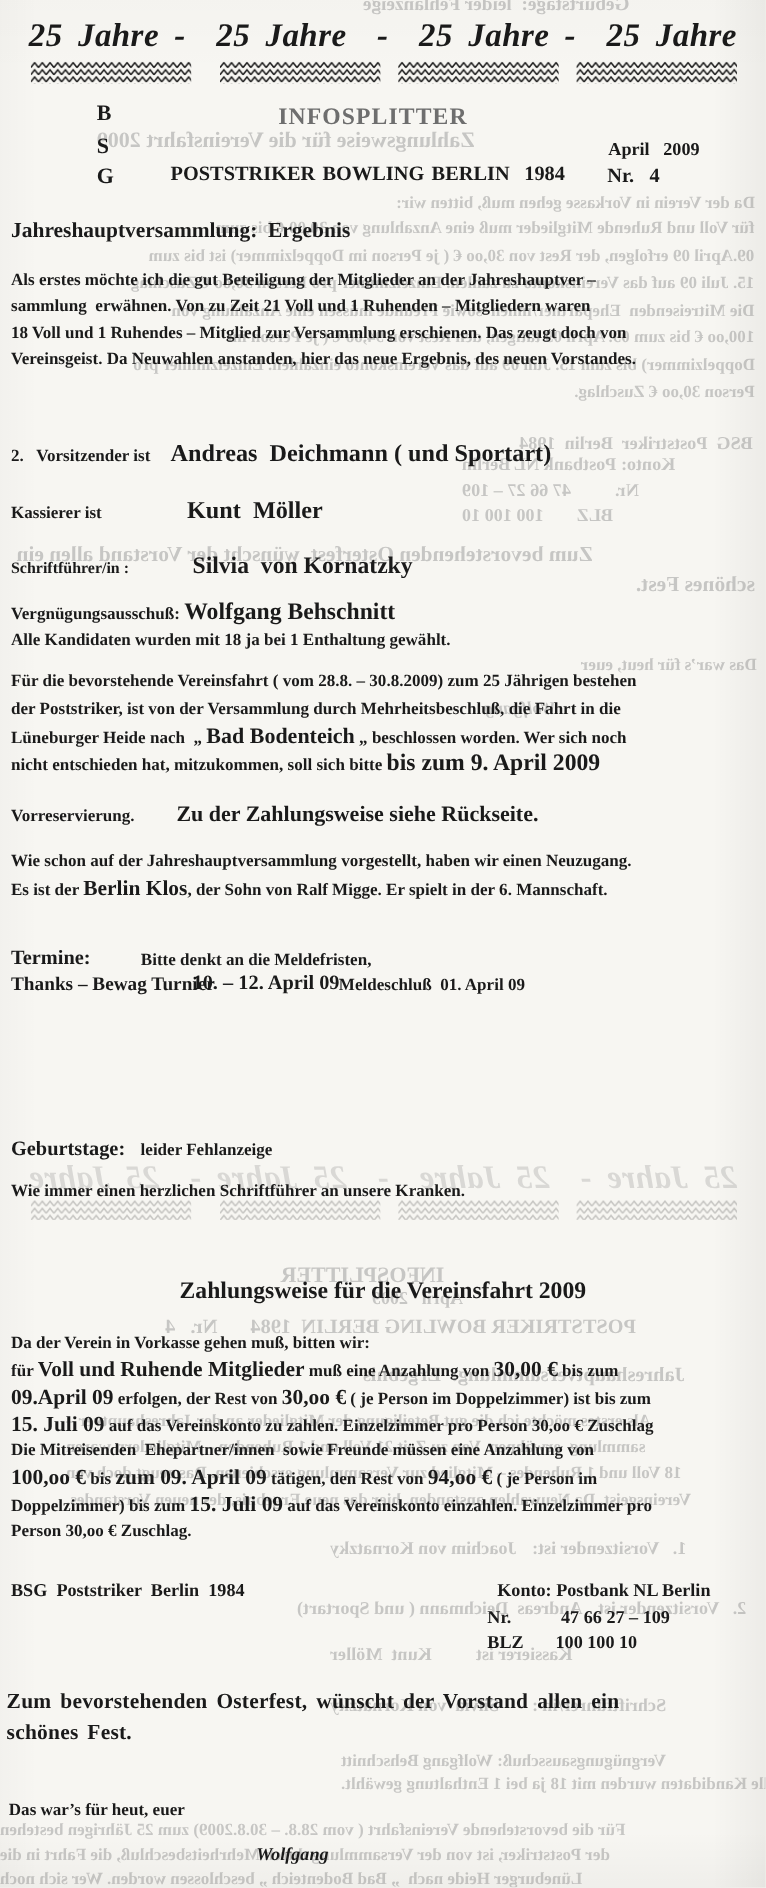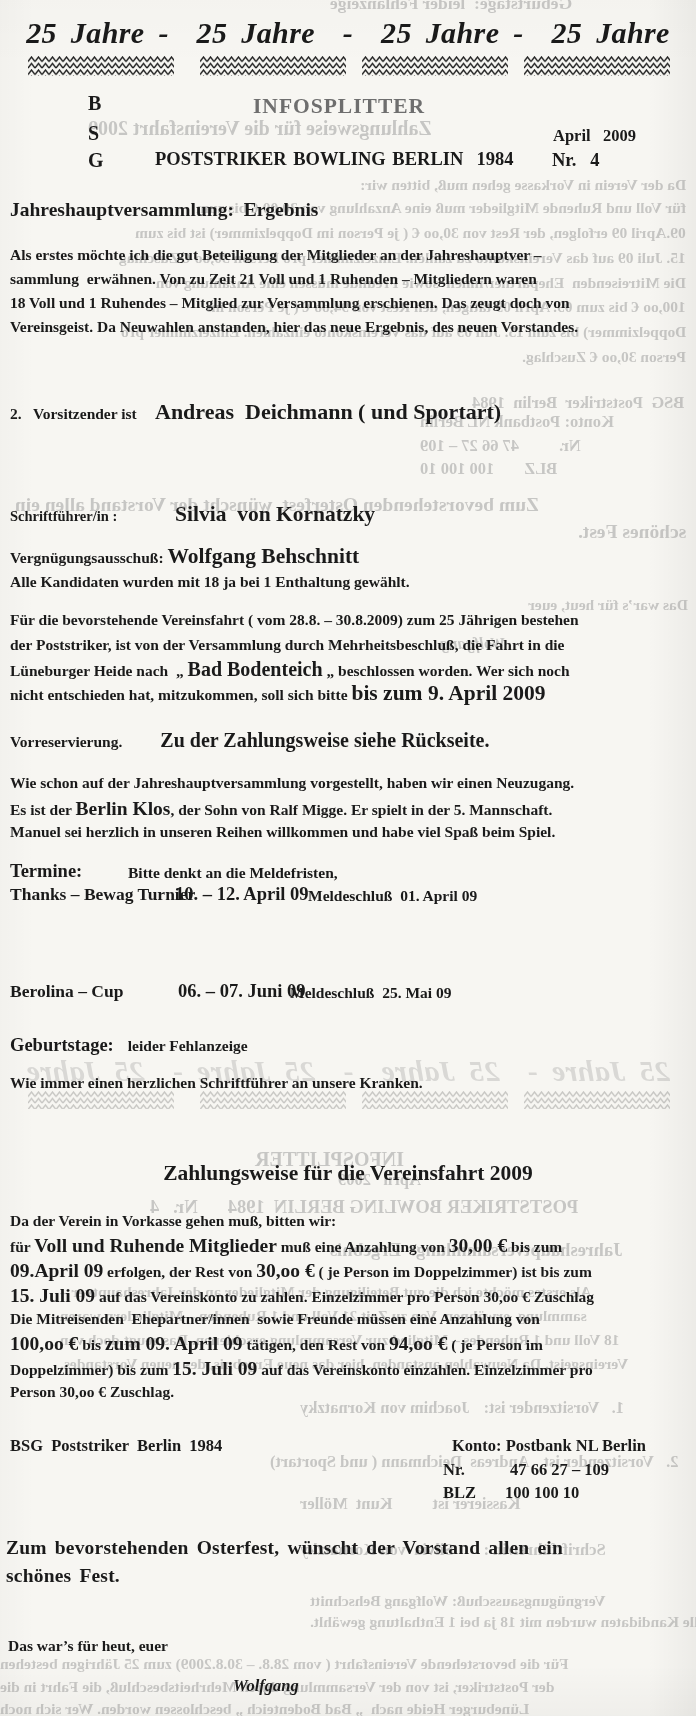--- a/index.html
+++ b/index.html
@@ -124,37 +124,36 @@
   <div class="line s18" style="top:149px;left:155px;word-spacing:2px">POSTSTRIKER BOWLING BERLIN  1984</div>
   <div class="line s18" style="top:150px;left:552px">Nr.   4</div>
 
   <div class="line s19" style="top:199px;left:10px">Jahreshauptversammlung:  Ergebnis</div>
   <div class="line s15" style="top:246px;left:10px">Als erstes möchte ich die gut Beteiligung der Mitglieder an der Jahreshauptver –</div>
   <div class="line s15" style="top:270px;left:10px">sammlung  erwähnen. Von zu Zeit 21 Voll und 1 Ruhenden – Mitgliedern waren</div>
   <div class="line s15" style="top:294px;left:10px">18 Voll und 1 Ruhendes – Mitglied zur Versammlung erschienen. Das zeugt doch von</div>
   <div class="line s15" style="top:318px;left:10px">Vereinsgeist. Da Neuwahlen anstanden, hier das neue Ergebnis, des neuen Vorstandes.</div>
 
   <div class="line" style="top:399px;left:10px"><span class="lbl s15" style="width:145px">2.   Vorsitzender ist</span><span class="s22">Andreas  Deichmann ( und Sportart)</span></div>
+  <div class="line" style="top:451px;left:10px"><span class="lbl s15" style="width:160px">Kassierer ist</span><span class="s22">Kunt  Möller</span></div>
   <div class="line" style="top:502px;left:10px"><span class="lbl s14" style="width:165px">Schriftführer/in :</span><span class="s21">Silvia  von Kornatzky</span></div>
   <div class="line" style="top:544px;left:10px"><span class="s15">Vergnügungsausschuß: </span><span class="s21">Wolfgang Behschnitt</span></div>
   <div class="line s15" style="top:573px;left:10px">Alle Kandidaten wurden mit 18 ja bei 1 Enthaltung gewählt.</div>
 
   <div class="line s15" style="top:611px;left:10px">Für die bevorstehende Vereinsfahrt ( vom 28.8. – 30.8.2009) zum 25 Jährigen bestehen</div>
   <div class="line s15" style="top:636px;left:10px">der Poststriker, ist von der Versammlung durch Mehrheitsbeschluß, die Fahrt in die</div>
   <div class="line s15" style="top:658px;left:10px"><span>Lüneburger Heide nach  „ </span><span class="s20">Bad Bodenteich</span><span> „ beschlossen worden. Wer sich noch</span></div>
   <div class="line s15" style="top:681px;left:10px"><span>nicht entschieden hat, mitzukommen, soll sich bitte </span><span class="xl">bis zum 9. April 2009</span></div>
   <div class="line s15" style="top:729px;left:10px"><span>Vorreservierung.</span><span class="s20" style="padding-left:38px">Zu der Zahlungsweise siehe Rückseite.</span></div>
 
   <div class="line s15" style="top:774px;left:10px">Wie schon auf der Jahreshauptversammlung vorgestellt, haben wir einen Neuzugang.</div>
-  <div class="line s15" style="top:798px;left:10px"><span>Es ist der </span><span class="lg">Berlin Klos</span><span>, der Sohn von Ralf Migge. Er spielt in der 5. Mannschaft.</span></div>
-  <div class="line s15" style="top:823px;left:10px">Manuel sei herzlich in unseren Reihen willkommen und habe viel Spaß beim Spiel.</div>
+  <div class="line s15" style="top:798px;left:10px"><span>Es ist der </span><span class="lg">Berlin Klos</span><span>, der Sohn von Ralf Migge. Er spielt in der 6. Mannschaft.</span></div>
 
   <div class="line" style="top:861px;left:10px;height:24px"><span class="s18">Termine:</span><span class="s15" style="position:absolute;left:118px;top:3px">Bitte denkt an die Meldefristen,</span></div>
   <div class="line" style="top:884px;left:10px;height:26px;width:680px"><span class="s17" style="position:absolute;left:0">Thanks – Bewag Turnier</span><span class="s18" style="position:absolute;left:165px">10. – 12. April 09</span><span class="s15" style="position:absolute;left:298px;top:3px">Meldeschluß  01. April 09</span></div>
-  <div class="line" style="top:981px;left:10px;height:26px;width:680px"><span class="s17" style="position:absolute;left:0">Berolina – Cup</span><span class="s18" style="position:absolute;left:168px">06. – 07. Juni 09</span><span class="s15" style="position:absolute;left:280px;top:3px">Meldeschluß  25. Mai 09</span></div>
 
   <div class="line" style="top:1035px;left:10px"><span class="s18">Geburtstage:</span><span class="s15" style="padding-left:14px">leider Fehlanzeige</span></div>
   <div class="line s15" style="top:1074px;left:10px">Wie immer einen herzlichen Schriftführer an unsere Kranken.</div>
 
   <div class="line s21 center" style="top:1161px">Zahlungsweise für die Vereinsfahrt 2009</div>
   <div class="line s15" style="top:1212px;left:10px">Da der Verein in Vorkasse gehen muß, bitten wir:</div>
   <div class="line s15" style="top:1235px;left:10px"><span>für </span><span class="lg">Voll und Ruhende Mitglieder</span><span> muß eine Anzahlung von </span><span class="lg">30,00 €</span><span> bis zum</span></div>
   <div class="line s15" style="top:1260px;left:10px"><span class="lg">09.April 09</span><span> erfolgen, der Rest von </span><span class="lg">30,oo €</span><span> ( je Person im Doppelzimmer) ist bis zum</span></div>
   <div class="line s15" style="top:1285px;left:10px"><span class="lg">15. Juli 09</span><span> auf das Vereinskonto zu zahlen. Einzelzimmer pro Person 30,oo € Zuschlag</span></div>
   <div class="line s15" style="top:1310px;left:10px">Die Mitreisenden  Ehepartner/innen  sowie Freunde müssen eine Anzahlung von</div>

